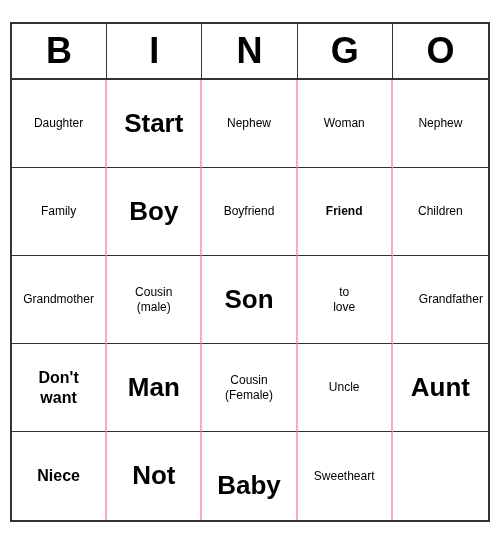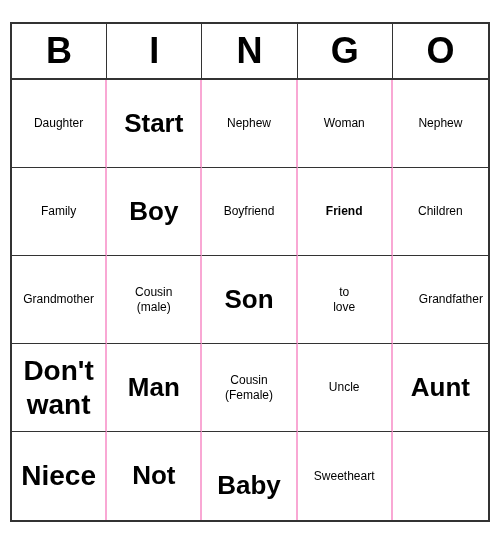--- a/index.html
+++ b/index.html
@@ -48,21 +48,21 @@
     .bingo-cell:nth-child(n+21) { border-bottom: none; }
     .cell-text {
       font-size: 14px;
       line-height: 1.2;
     }
     .cell-text.large {
       font-size: 26px;
       font-weight: bold;
     }
     .cell-text.medium {
-      font-size: 28px;
+      font-size: 16px;
       font-weight: bold;
     }
     .cell-text.small {
       font-size: 12px;
     }
   </style>
 </head>
 <body>
 
 <div class="bingo-card">

